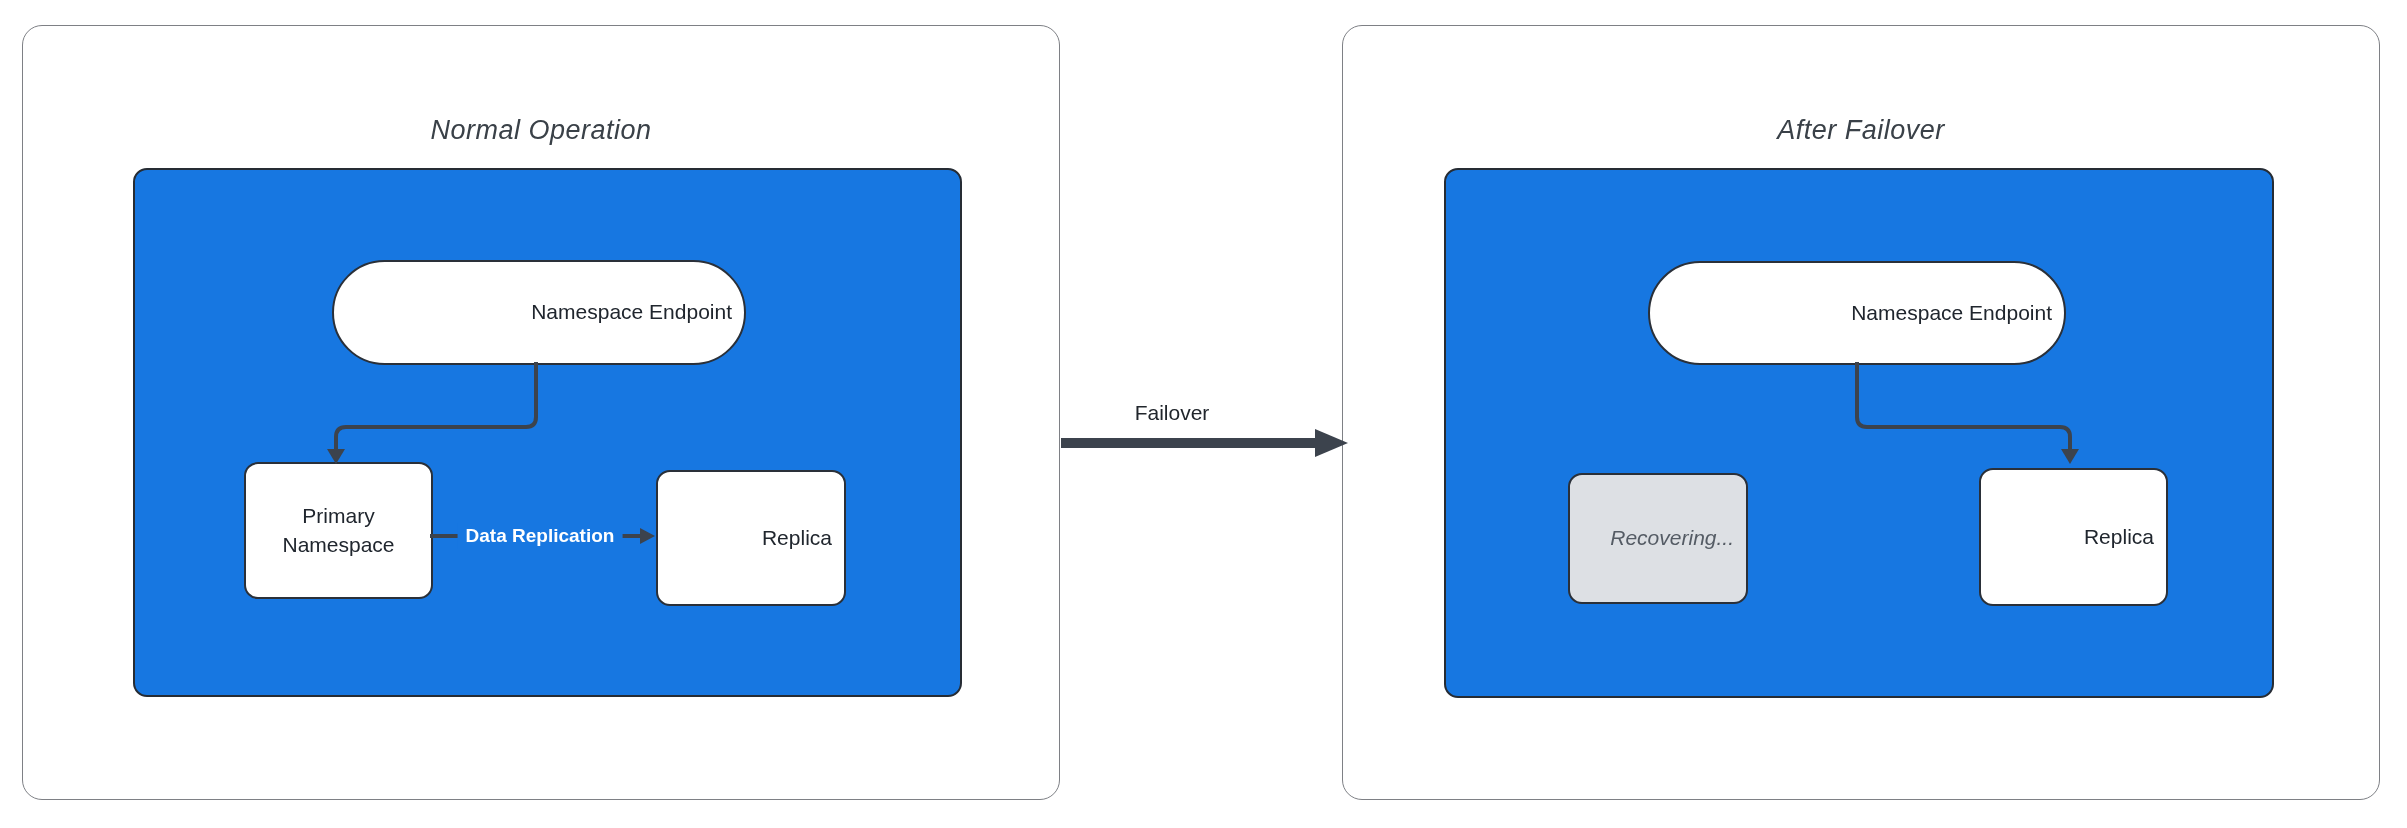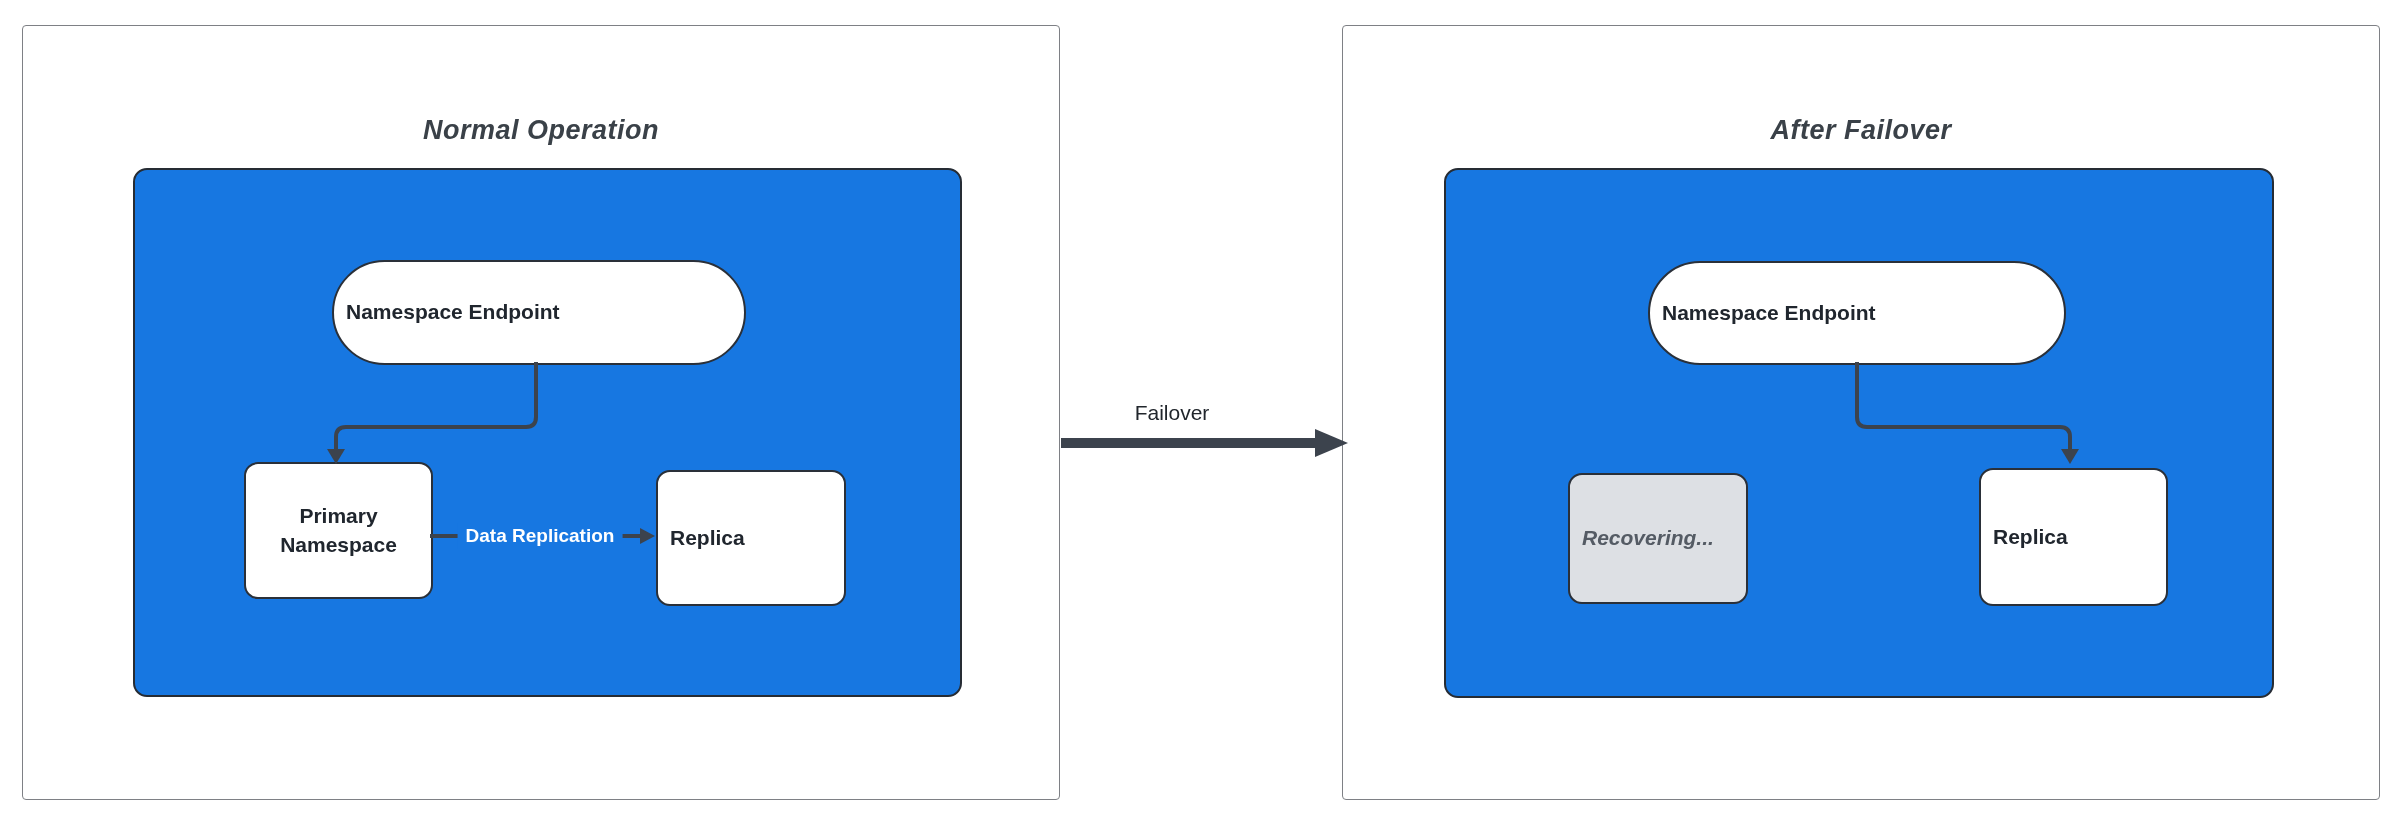--- a/index.html
+++ b/index.html
@@ -17,39 +17,39 @@
   }
   html,body{margin:0;padding:0;}
   body{
     width:2407px;height:828px;position:relative;overflow:hidden;
     background:var(--canvas);
     font-family:"Liberation Sans", sans-serif;
   }
   .panel{
     position:absolute;top:25px;width:1038px;height:775px;
     border:1.5px solid var(--panel-border);
-    border-radius:4px;background:var(--canvas);box-sizing:border-box;font-weight:bold;
+    border-radius:20px;background:var(--canvas);box-sizing:border-box;
   }
   .panel.left{left:22px;}
   .panel.right{left:1342px;padding-left:24px;}
   .panel-title{
     position:absolute;top:89px;left:0;right:0;text-align:center;
     font-size:27px;font-style:italic;color:var(--title-text);
     letter-spacing:0.5px;
   }
   .blue-box{
     position:absolute;background:var(--container-blue);
     border:2px solid #262C34;border-radius:14px;box-sizing:border-box;
   }
   .blue-box.bleft{left:110px;top:142px;width:829px;height:529px;}
   .blue-box.bright{left:101px;top:142px;width:830px;height:530px;}
   .node{
     position:absolute;background:var(--node-fill);
     border:2.5px solid var(--node-border);box-sizing:border-box;
-    display:flex;align-items:center;justify-content:flex-start;text-align:center;
+    display:flex;align-items:center;justify-content:flex-end;text-align:center;
     font-size:21px;color:var(--node-text);line-height:1.35;padding:0 12px;
   }
   .stadium{border-radius:60px;}
   .rect{border-radius:14px;}
   .node.ghost{
     background:var(--recovering-fill);
     font-style:italic;color:var(--recovering-text);
   }
   
   .bleft .stadium{left:197px;top:90px;width:414px;height:105px;}

